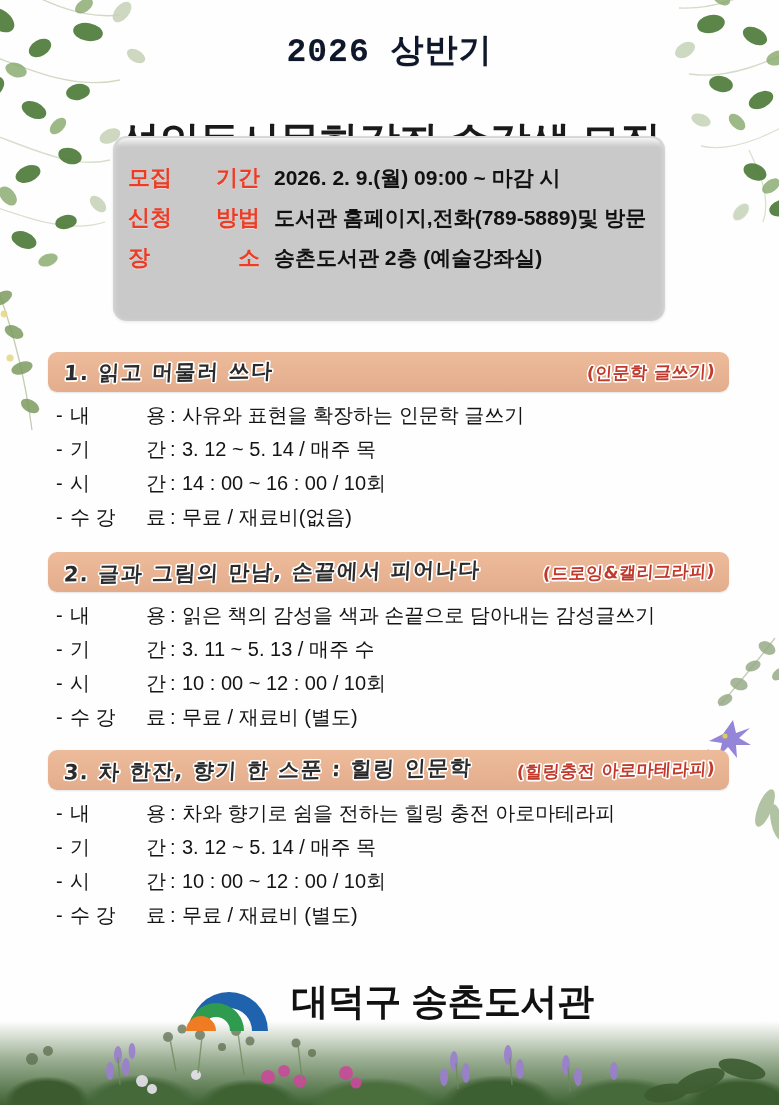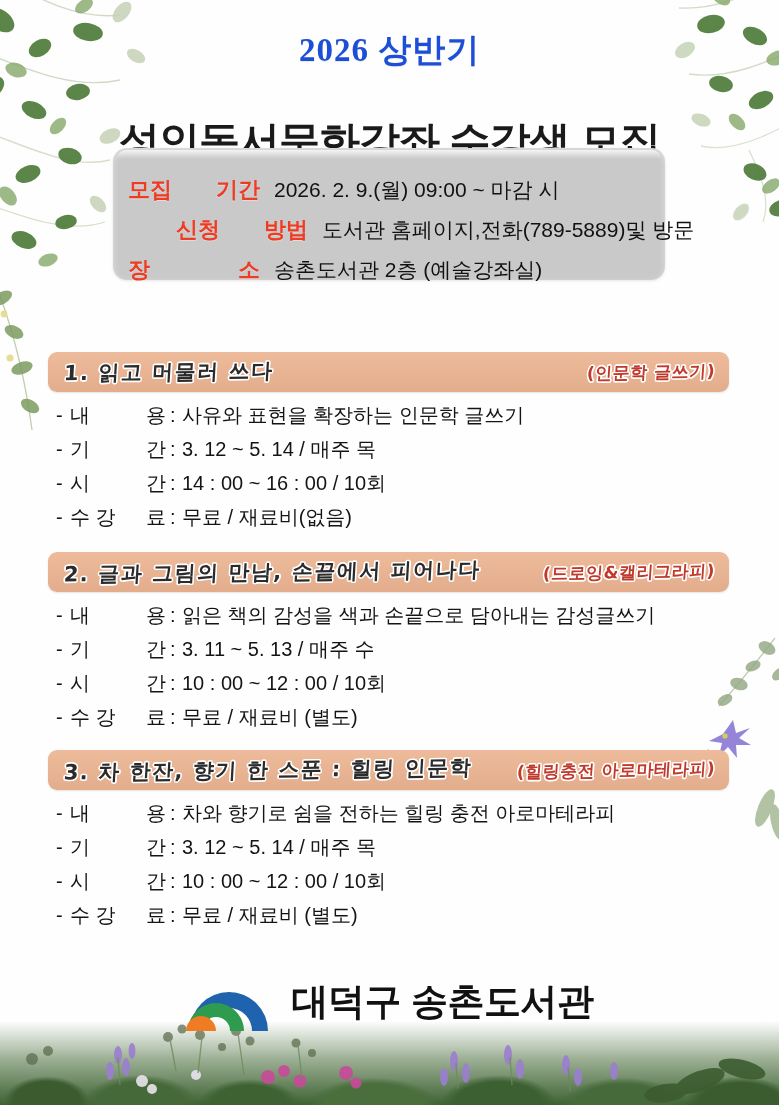--- a/index.html
+++ b/index.html
@@ -41,66 +41,66 @@
       radial-gradient(ellipse 85px 38px at 80% 100%, #476a3b 0%, #476a3b 55%, rgba(71,106,59,0) 72%),
       radial-gradient(ellipse 75px 36px at 95% 98%, #3a5c2f 0%, #3a5c2f 55%, rgba(58,92,47,0) 72%),
       linear-gradient(to bottom, rgba(255,255,255,0) 0%, rgba(255,255,255,0) 30%, rgba(74,110,60,0.55) 62%, #3e6233 100%);
   }
 
   
   #kicker{
     position:absolute;top:28px;left:0;width:779px;
     text-align:center;
     font-size:33px;font-weight:bold;
-    color:#1d4ed8;
+    color:#0f172a;
     letter-spacing:1px;
-    font-family:Liberation Serif, serif;
+    font-family:Liberation Mono, monospace;
     text-shadow:0 1px 0 rgba(0,0,0,0.08);
   }
   #title{
     position:absolute;top:82px;left:0;width:779px;
     text-align:center;
     font-size:41px;font-weight:bold;
     color:#1a1a1a;
     letter-spacing:-1px;
     white-space:nowrap;
     margin-top:32px;
   }
 
   
   #infobox{
-    position:absolute;left:113px;top:148px;
-    width:552px;height:132px;
+    position:absolute;left:113px;top:136px;
+    width:552px;height:185px;
     background:#c9c9c9;
     border-radius:14px;
     box-shadow:inset 0 2px 6px rgba(255,255,255,0.45), 0 1px 3px rgba(0,0,0,0.10);
   }
   #infobox::before{
     content:"";position:absolute;left:4px;right:4px;top:2px;height:9px;
     background:linear-gradient(to bottom, rgba(255,255,255,0.75), rgba(255,255,255,0));
     border-radius:12px 12px 0 0;
   }
   .info-row{
     position:absolute;left:0;width:100%;height:40px;
     display:flex;align-items:center;
   }
   .info-row.r1{top:22px;}
-  .info-row.r2{top:62px;margin-left:48px;}
+  .info-row.r2{top:62px;}
   .info-row.r3{top:102px;}
   .info-label{
     width:132px;margin-left:15px;
     color:#ee3b24;
     font-size:22px;font-weight:bold;
     letter-spacing:0px;
     display:flex;justify-content:space-between;
     text-shadow:0 1px 0 rgba(255,255,255,0.35);
   }
   .info-value{
     color:#111;
-    font-size:21px;font-weight:normal;
+    font-size:21px;font-weight:bold;
     margin-left:14px;
     white-space:nowrap;
   }
 
   
   .course{position:absolute;left:48px;width:681px;}
   #course1{top:352px;}
   #course2{top:552px;}
   #course3{top:750px;}
 

